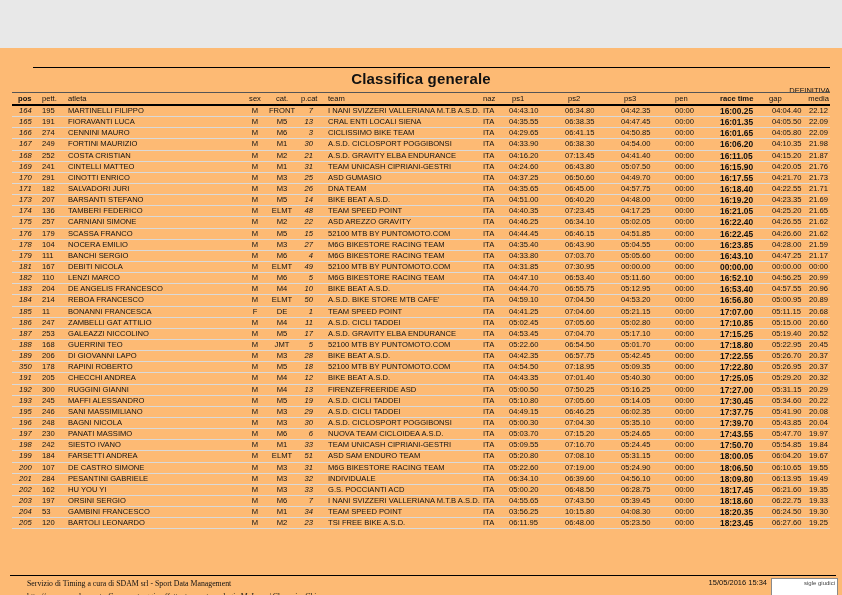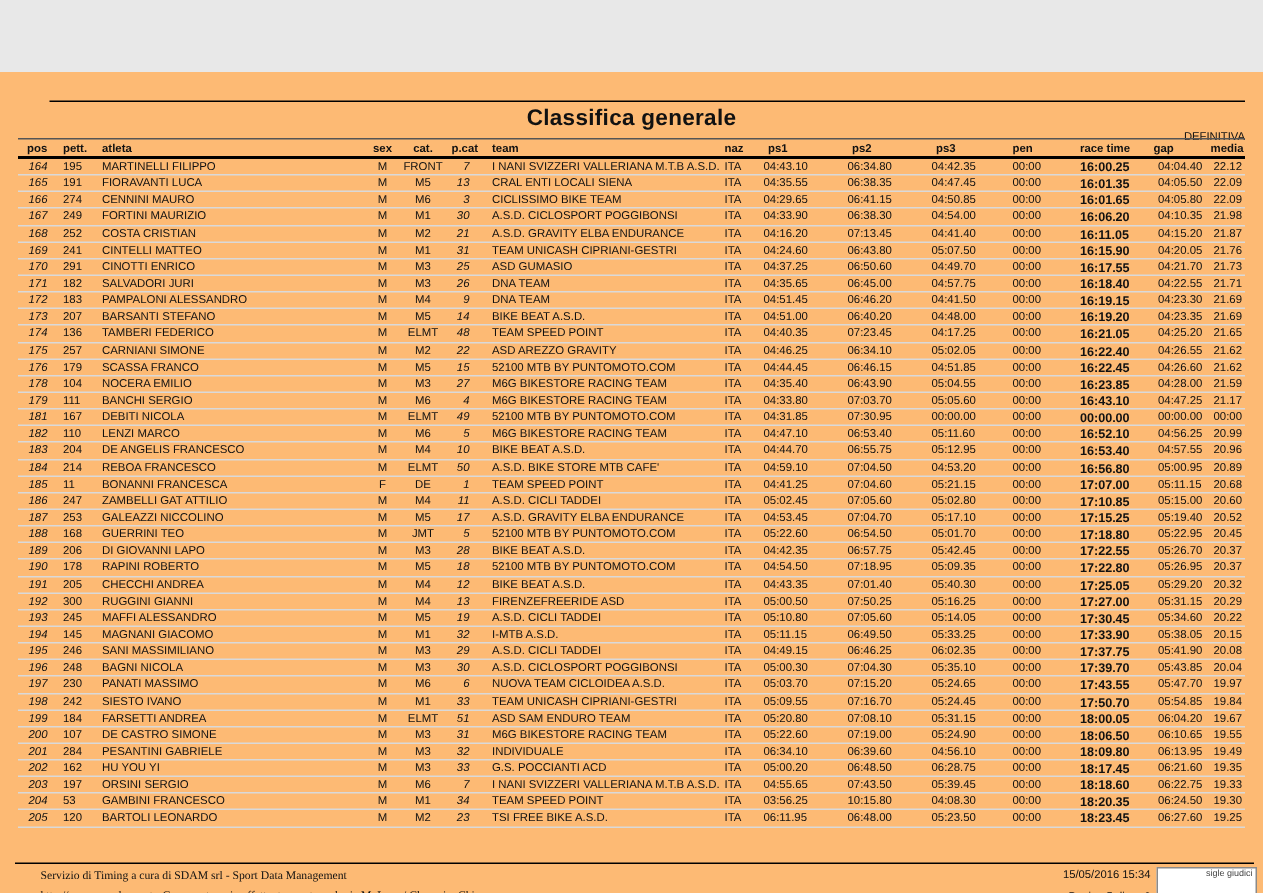--- a/index.html
+++ b/index.html
@@ -10,21 +10,21 @@
   .top-rule{position:absolute;left:33px;right:12px;top:19px;border-top:1.5px solid #000;}
   .title{position:absolute;top:22px;left:0;width:100%;text-align:center;
     font-size:15px;font-weight:bold;letter-spacing:0.2px;}
   .status{position:absolute;top:38px;right:12px;font-size:7.5px;color:#111;}
   table.results{
     position:absolute;left:12px;top:44px;width:818px;
     border-collapse:collapse;table-layout:fixed;font-size:7.6px;
   }
   thead th{
     border-top:1px solid #555;border-bottom:2px solid #000;
-    font-weight:bold;text-align:left;height:11px;padding:0;line-height:11px;
+    font-weight:normal;text-align:left;height:11px;padding:0;line-height:11px;
     white-space:nowrap;overflow:visible;font-size:7.6px;
   }
   tbody td{
     border-bottom:1px solid #d9d9d9;height:10.14px;line-height:10.14px;
     padding:0;white-space:nowrap;overflow:visible;
   }
   
   .col-pos{padding-left:7px;font-style:italic;}
   th.col-pos{font-style:normal;font-weight:bold;padding-left:6px;}
   .col-pett{padding-left:2px;}
@@ -234,37 +234,20 @@
           <td class="col-naz">ITA</td>
           <td class="col-ps1">04:35.65</td>
           <td class="col-ps2">06:45.00</td>
           <td class="col-ps3">04:57.75</td>
           <td class="col-pen">00:00</td>
           <td class="col-race_time">16:18.40</td>
           <td class="col-gap">04:22.55</td>
           <td class="col-media">21.71</td>
         </tr>
         <tr>
-          <td class="col-pos">172</td>
-          <td class="col-pett">183</td>
-          <td class="col-atleta">PAMPALONI ALESSANDRO</td>
-          <td class="col-sex">M</td>
-          <td class="col-cat">M4</td>
-          <td class="col-pcat">9</td>
-          <td class="col-team">DNA TEAM</td>
-          <td class="col-naz">ITA</td>
-          <td class="col-ps1">04:51.45</td>
-          <td class="col-ps2">06:46.20</td>
-          <td class="col-ps3">04:41.50</td>
-          <td class="col-pen">00:00</td>
-          <td class="col-race_time">16:19.15</td>
-          <td class="col-gap">04:23.30</td>
-          <td class="col-media">21.69</td>
-        </tr>
-        <tr>
           <td class="col-pos">173</td>
           <td class="col-pett">207</td>
           <td class="col-atleta">BARSANTI STEFANO</td>
           <td class="col-sex">M</td>
           <td class="col-cat">M5</td>
           <td class="col-pcat">14</td>
           <td class="col-team">BIKE BEAT A.S.D.</td>
           <td class="col-naz">ITA</td>
           <td class="col-ps1">04:51.00</td>
           <td class="col-ps2">06:40.20</td>
@@ -506,21 +489,21 @@
           <td class="col-naz">ITA</td>
           <td class="col-ps1">04:42.35</td>
           <td class="col-ps2">06:57.75</td>
           <td class="col-ps3">05:42.45</td>
           <td class="col-pen">00:00</td>
           <td class="col-race_time">17:22.55</td>
           <td class="col-gap">05:26.70</td>
           <td class="col-media">20.37</td>
         </tr>
         <tr>
-          <td class="col-pos">190</td>
+          <td class="col-pos">350</td>
           <td class="col-pett">178</td>
           <td class="col-atleta">RAPINI ROBERTO</td>
           <td class="col-sex">M</td>
           <td class="col-cat">M5</td>
           <td class="col-pcat">18</td>
           <td class="col-team">52100 MTB BY PUNTOMOTO.COM</td>
           <td class="col-naz">ITA</td>
           <td class="col-ps1">04:54.50</td>
           <td class="col-ps2">07:18.95</td>
           <td class="col-ps3">05:09.35</td>
@@ -572,37 +555,20 @@
           <td class="col-pcat">19</td>
           <td class="col-team">A.S.D. CICLI TADDEI</td>
           <td class="col-naz">ITA</td>
           <td class="col-ps1">05:10.80</td>
           <td class="col-ps2">07:05.60</td>
           <td class="col-ps3">05:14.05</td>
           <td class="col-pen">00:00</td>
           <td class="col-race_time">17:30.45</td>
           <td class="col-gap">05:34.60</td>
           <td class="col-media">20.22</td>
-        </tr>
-        <tr>
-          <td class="col-pos">194</td>
-          <td class="col-pett">145</td>
-          <td class="col-atleta">MAGNANI GIACOMO</td>
-          <td class="col-sex">M</td>
-          <td class="col-cat">M1</td>
-          <td class="col-pcat">32</td>
-          <td class="col-team">I-MTB A.S.D.</td>
-          <td class="col-naz">ITA</td>
-          <td class="col-ps1">05:11.15</td>
-          <td class="col-ps2">06:49.50</td>
-          <td class="col-ps3">05:33.25</td>
-          <td class="col-pen">00:00</td>
-          <td class="col-race_time">17:33.90</td>
-          <td class="col-gap">05:38.05</td>
-          <td class="col-media">20.15</td>
         </tr>
         <tr>
           <td class="col-pos">195</td>
           <td class="col-pett">246</td>
           <td class="col-atleta">SANI MASSIMILIANO</td>
           <td class="col-sex">M</td>
           <td class="col-cat">M3</td>
           <td class="col-pcat">29</td>
           <td class="col-team">A.S.D. CICLI TADDEI</td>
           <td class="col-naz">ITA</td>

